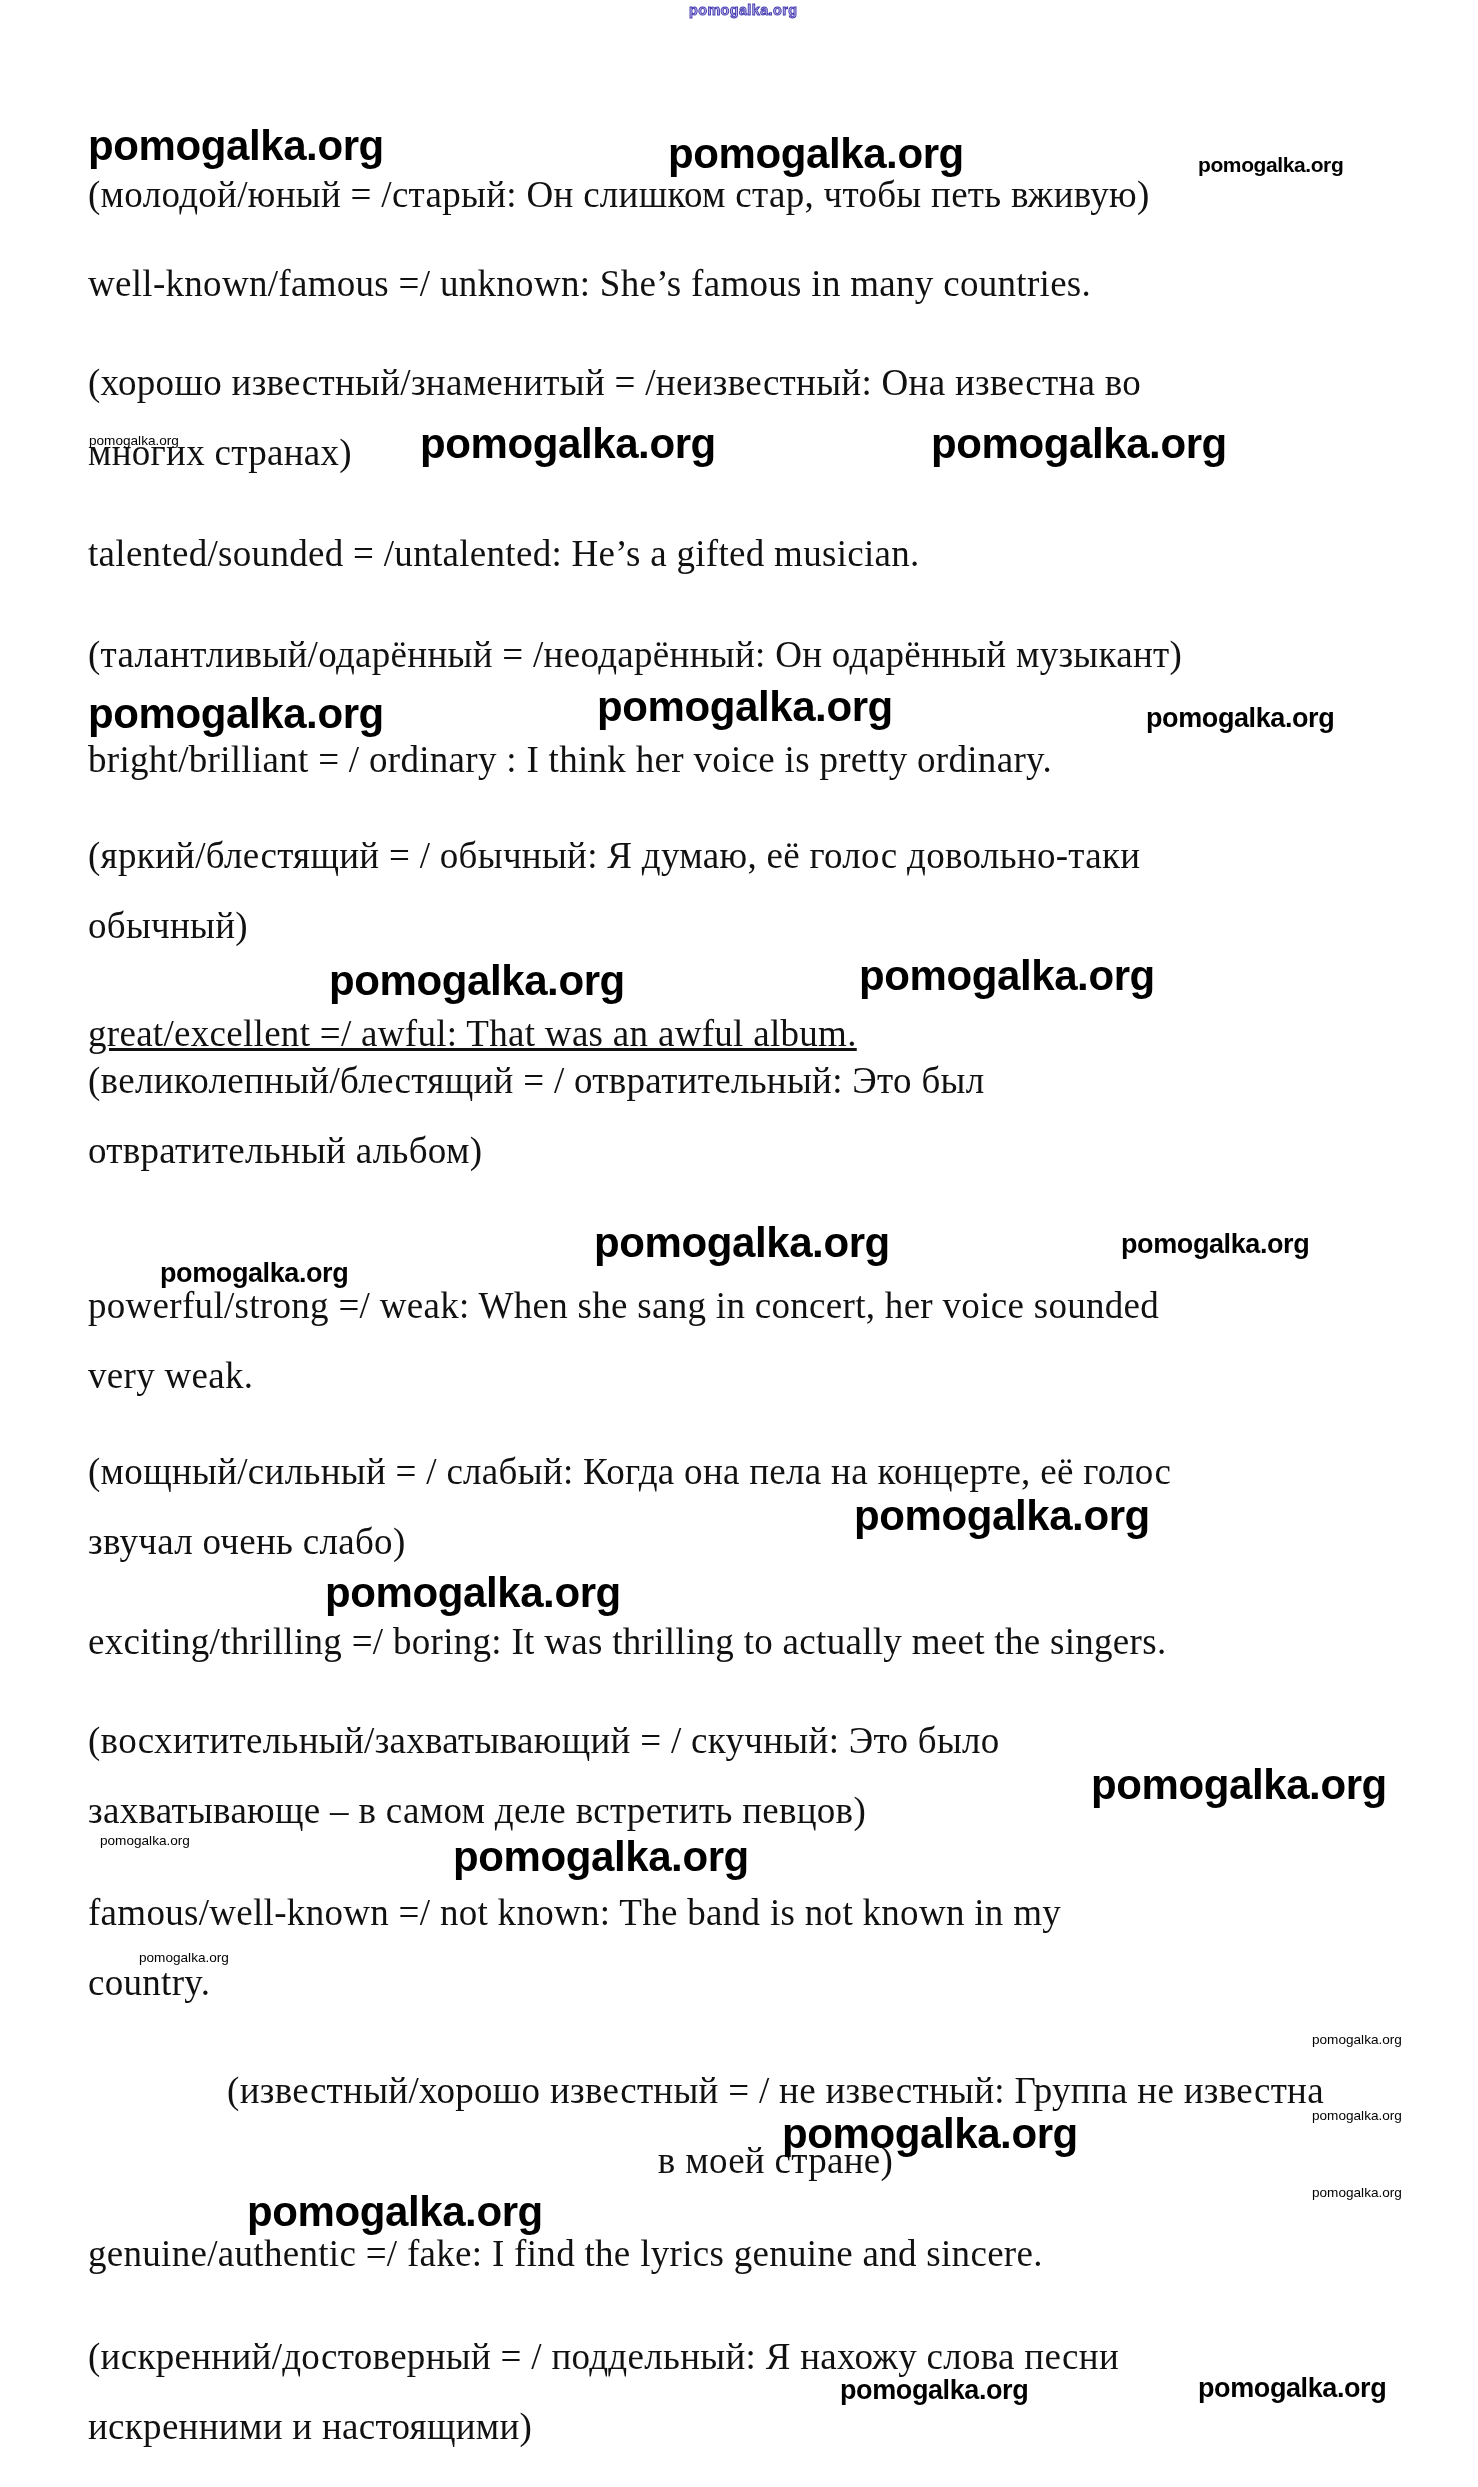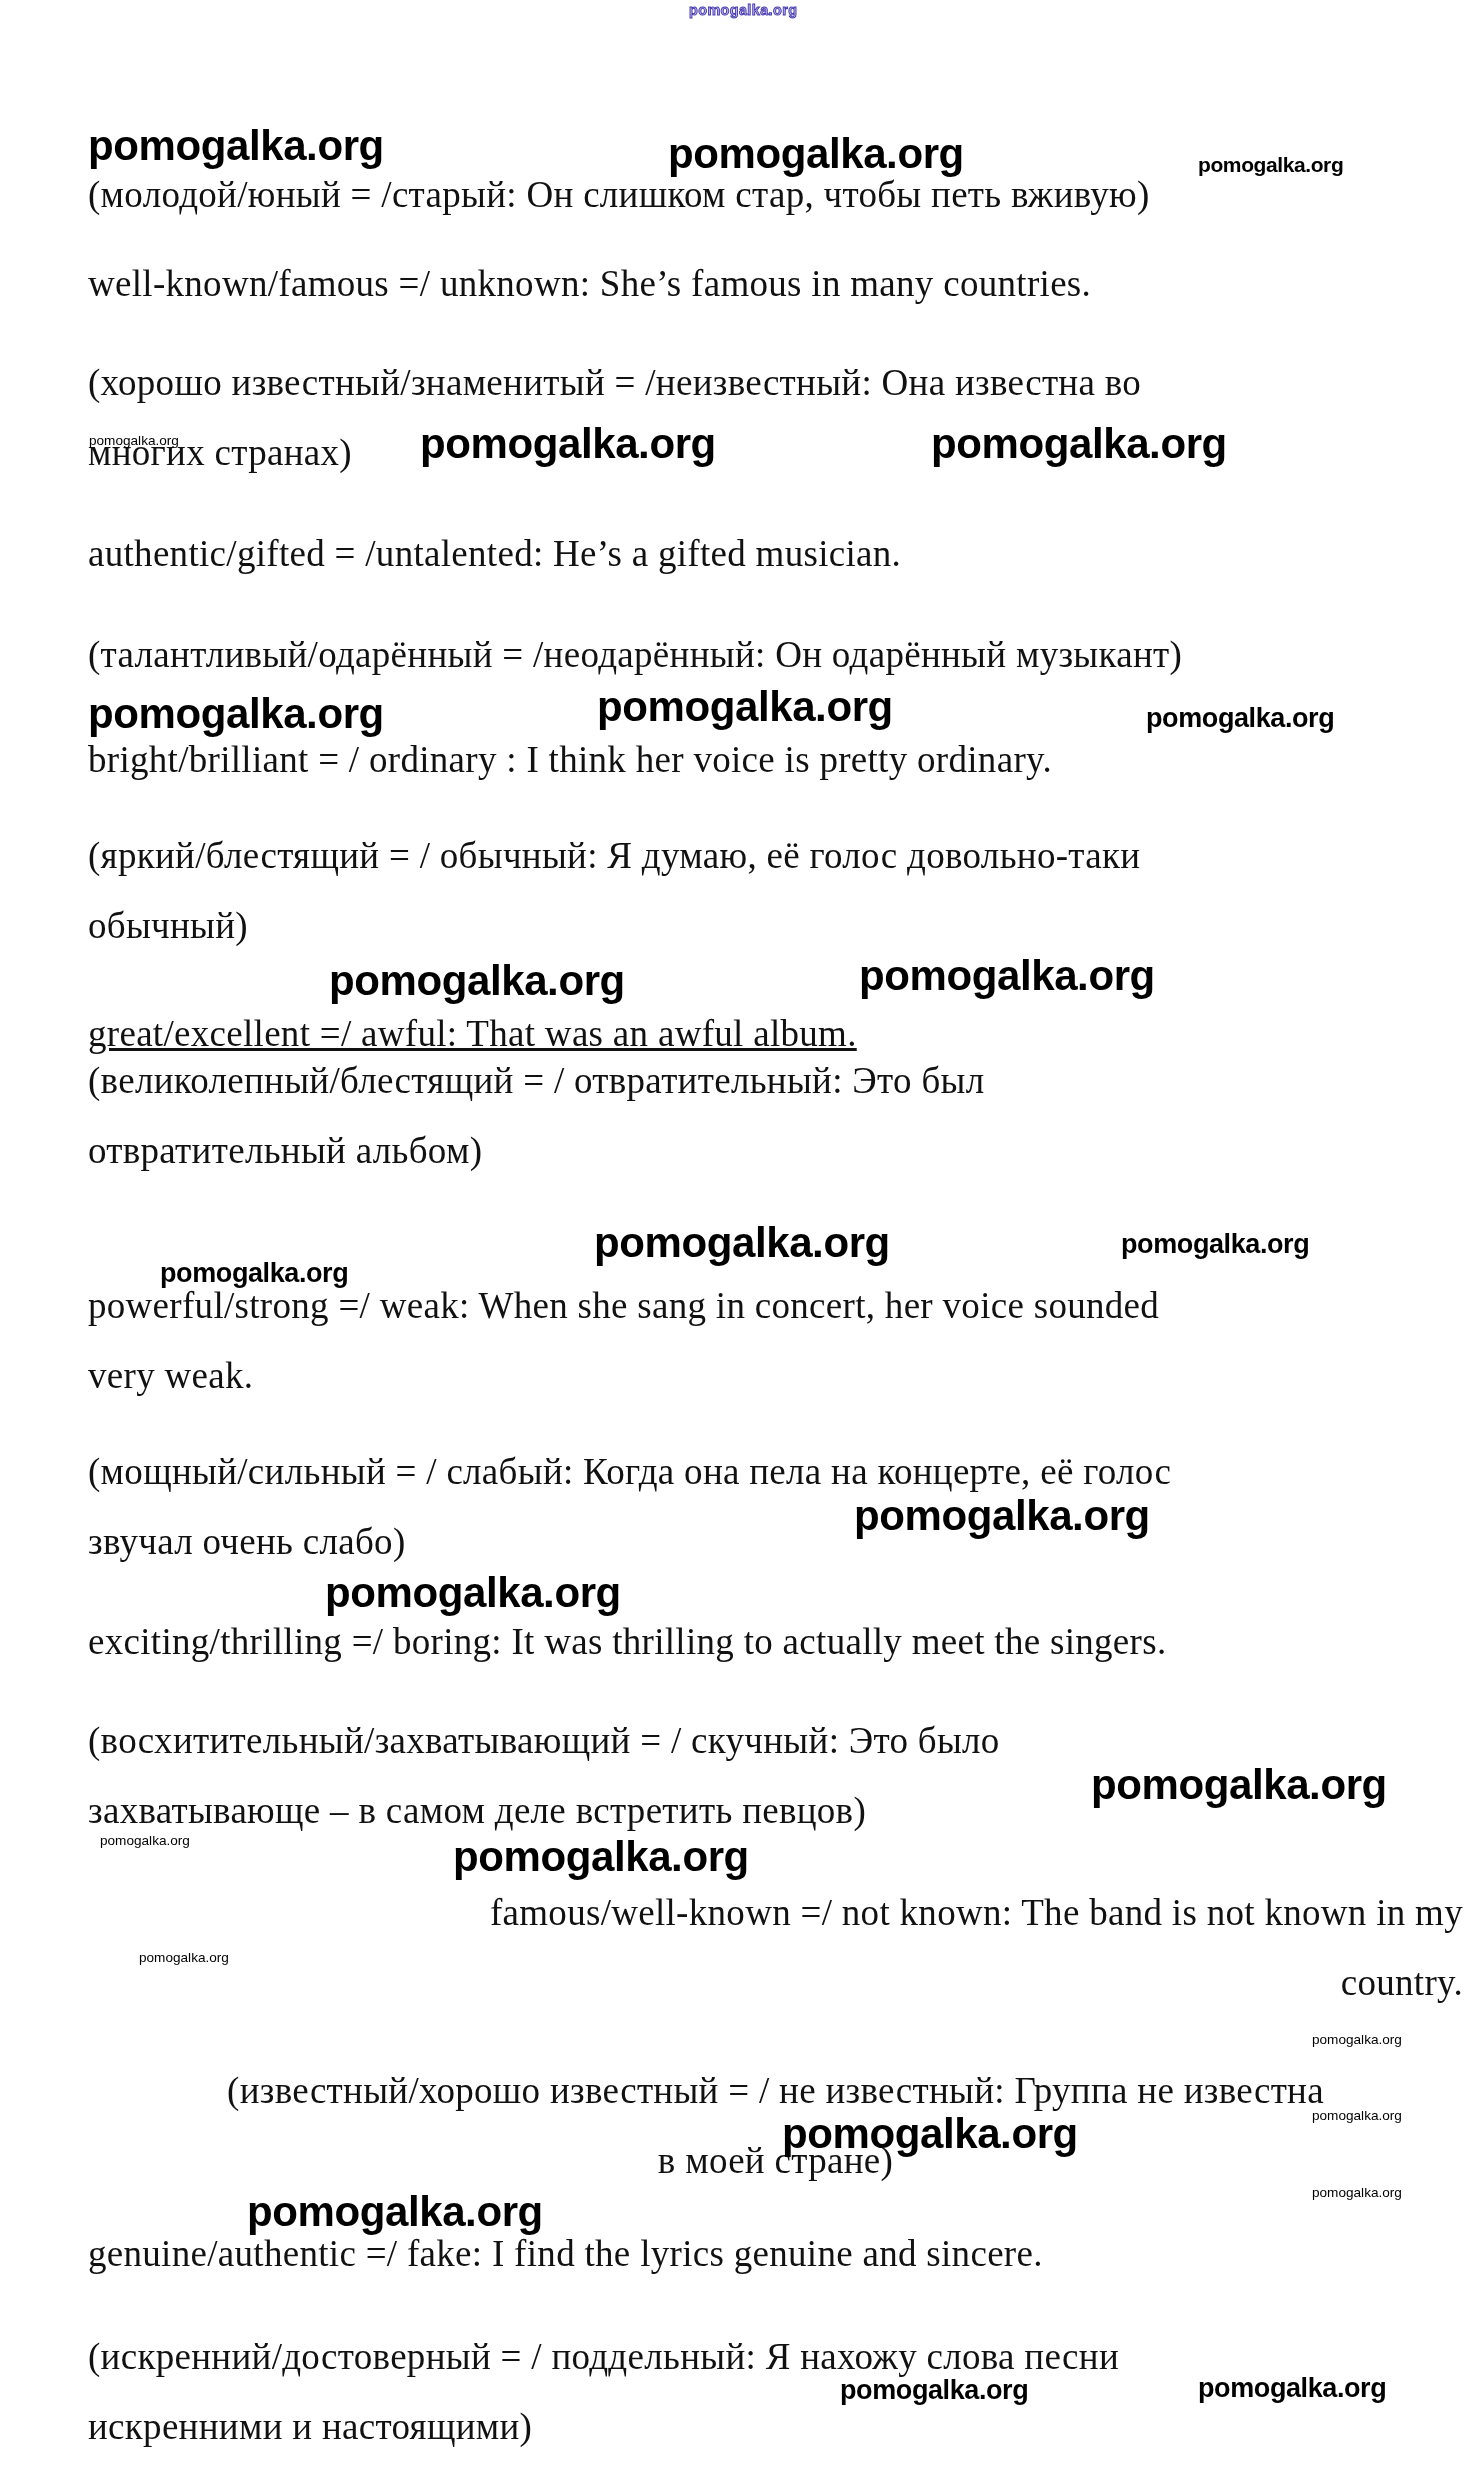--- a/index.html
+++ b/index.html
@@ -43,36 +43,36 @@
   }
 </style>
 </head>
 <body>
 
 <div class="page">
     <div class="para ru" style="top: 160px;">(молодой/юный = /старый: Он слишком стар, чтобы петь вживую)</div>
     <div class="para en" style="top: 249px;">well-known/famous =/ unknown: She’s famous in many countries.</div>
     <div class="para ru" style="top: 348px;">(хорошо известный/знаменитый = /неизвестный: Она известна во
 многих странах)</div>
-    <div class="para en" style="top: 519px;">authentic/gifted = /untalented: He’s a gifted musician.</div>
+    <div class="para en" style="top: 519px;">talented/sounded = /untalented: He’s a gifted musician.</div>
     <div class="para ru" style="top: 620px;">(талантливый/одарённый = /неодарённый: Он одарённый музыкант)</div>
     <div class="para en" style="top: 725px;">bright/brilliant = / ordinary : I think her voice is pretty ordinary.</div>
     <div class="para ru" style="top: 821px;">(яркий/блестящий = / обычный: Я думаю, её голос довольно-таки
 обычный)</div>
     <div class="para en" style="top: 999px; text-decoration: underline;">great/excellent =/ awful: That was an awful album.</div>
     <div class="para ru" style="top: 1046px;">(великолепный/блестящий = / отвратительный: Это был
 отвратительный альбом)</div>
     <div class="para en" style="top: 1271px;">powerful/strong =/ weak: When she sang in concert, her voice sounded
 very weak.</div>
     <div class="para ru" style="top: 1437px;">(мощный/сильный = / слабый: Когда она пела на концерте, её голос
 звучал очень слабо)</div>
     <div class="para en" style="top: 1607px;">exciting/thrilling =/ boring: It was thrilling to actually meet the singers.</div>
     <div class="para ru" style="top: 1706px;">(восхитительный/захватывающий = / скучный: Это было
 захватывающе – в самом деле встретить певцов)</div>
-    <div class="para en" style="top: 1878px; text-align: right;">famous/well-known =/ not known: The band is not known in my
+    <div class="para en" style="top: 1878px;">famous/well-known =/ not known: The band is not known in my
 country.</div>
     <div class="para ru" style="top: 2056px; text-align: center;">(известный/хорошо известный = / не известный: Группа не известна
 в моей стране)</div>
     <div class="para en" style="top: 2219px;">genuine/authentic =/ fake: I find the lyrics genuine and sincere.</div>
     <div class="para ru" style="top: 2322px;">(искренний/достоверный = / поддельный: Я нахожу слова песни
 искренними и настоящими)</div>
     <span class="wm wm-top" style="left: 689px; top: 3.2px;">pomogalka.org</span>
     <span class="wm wm-xl" style="left: 88px; top: 125px;">pomogalka.org</span>
     <span class="wm wm-xl" style="left: 668px; top: 133px;">pomogalka.org</span>
     <span class="wm wm-sm" style="left: 1198px; top: 154px;">pomogalka.org</span>

